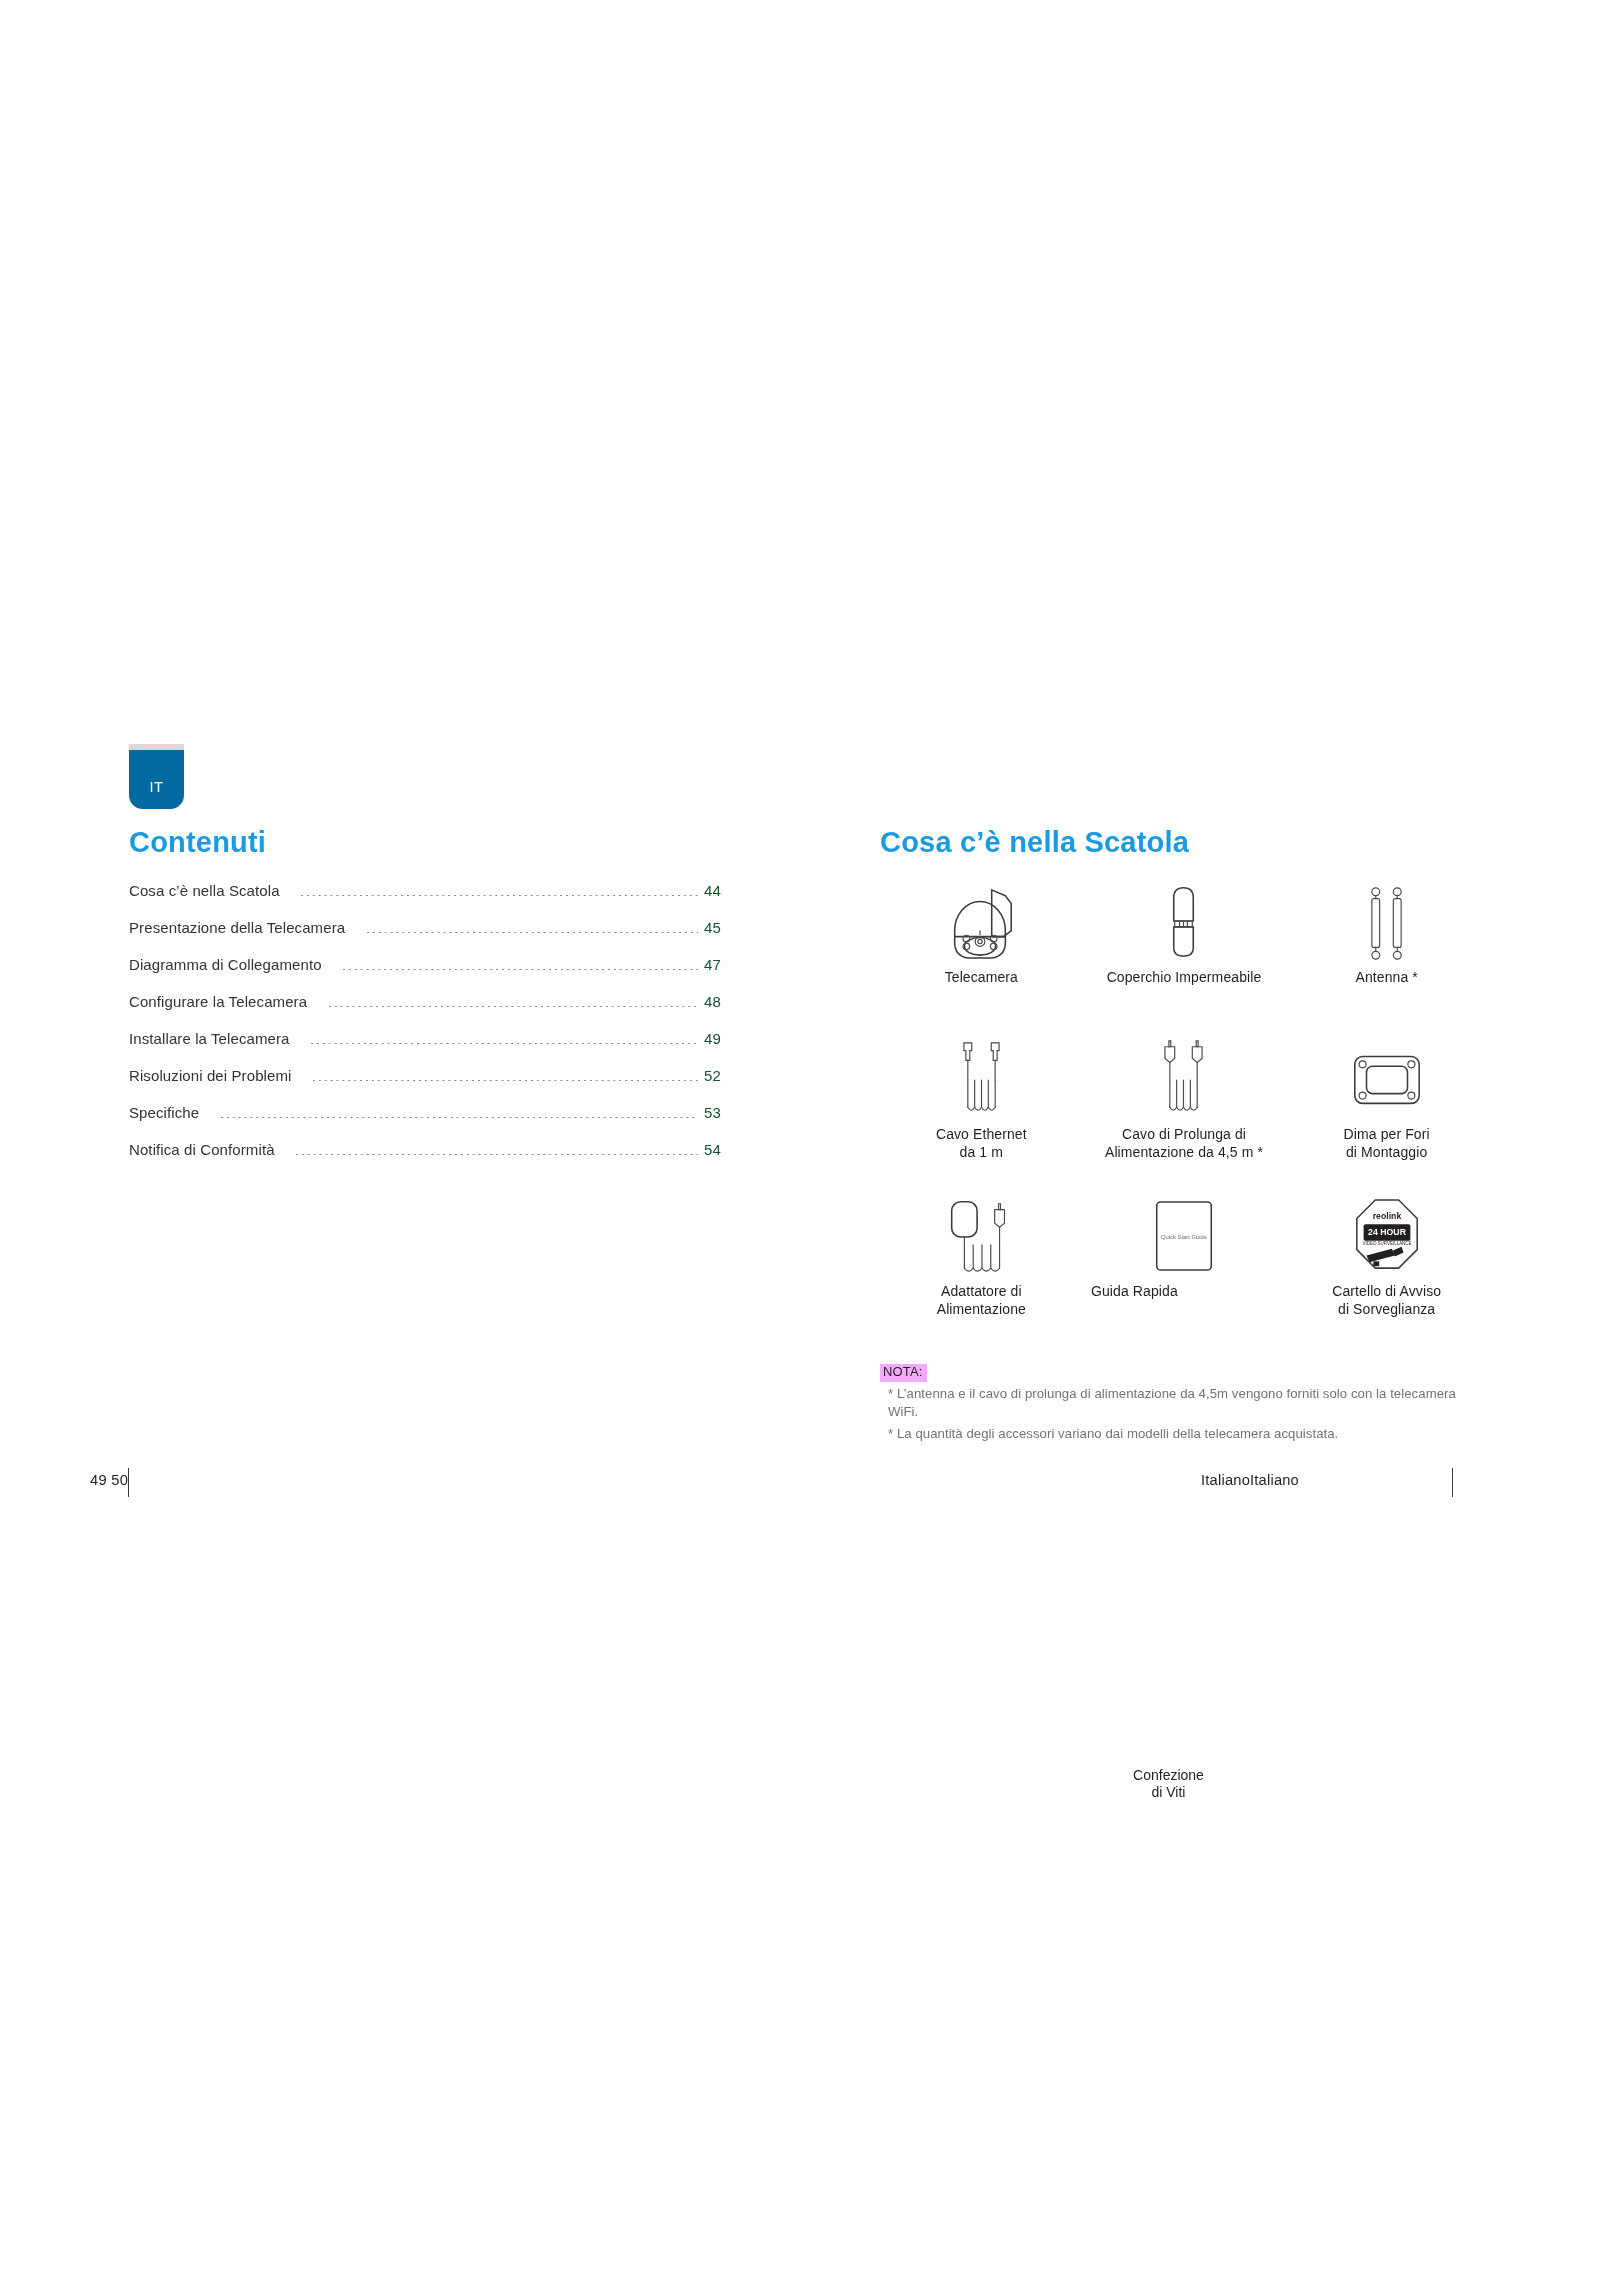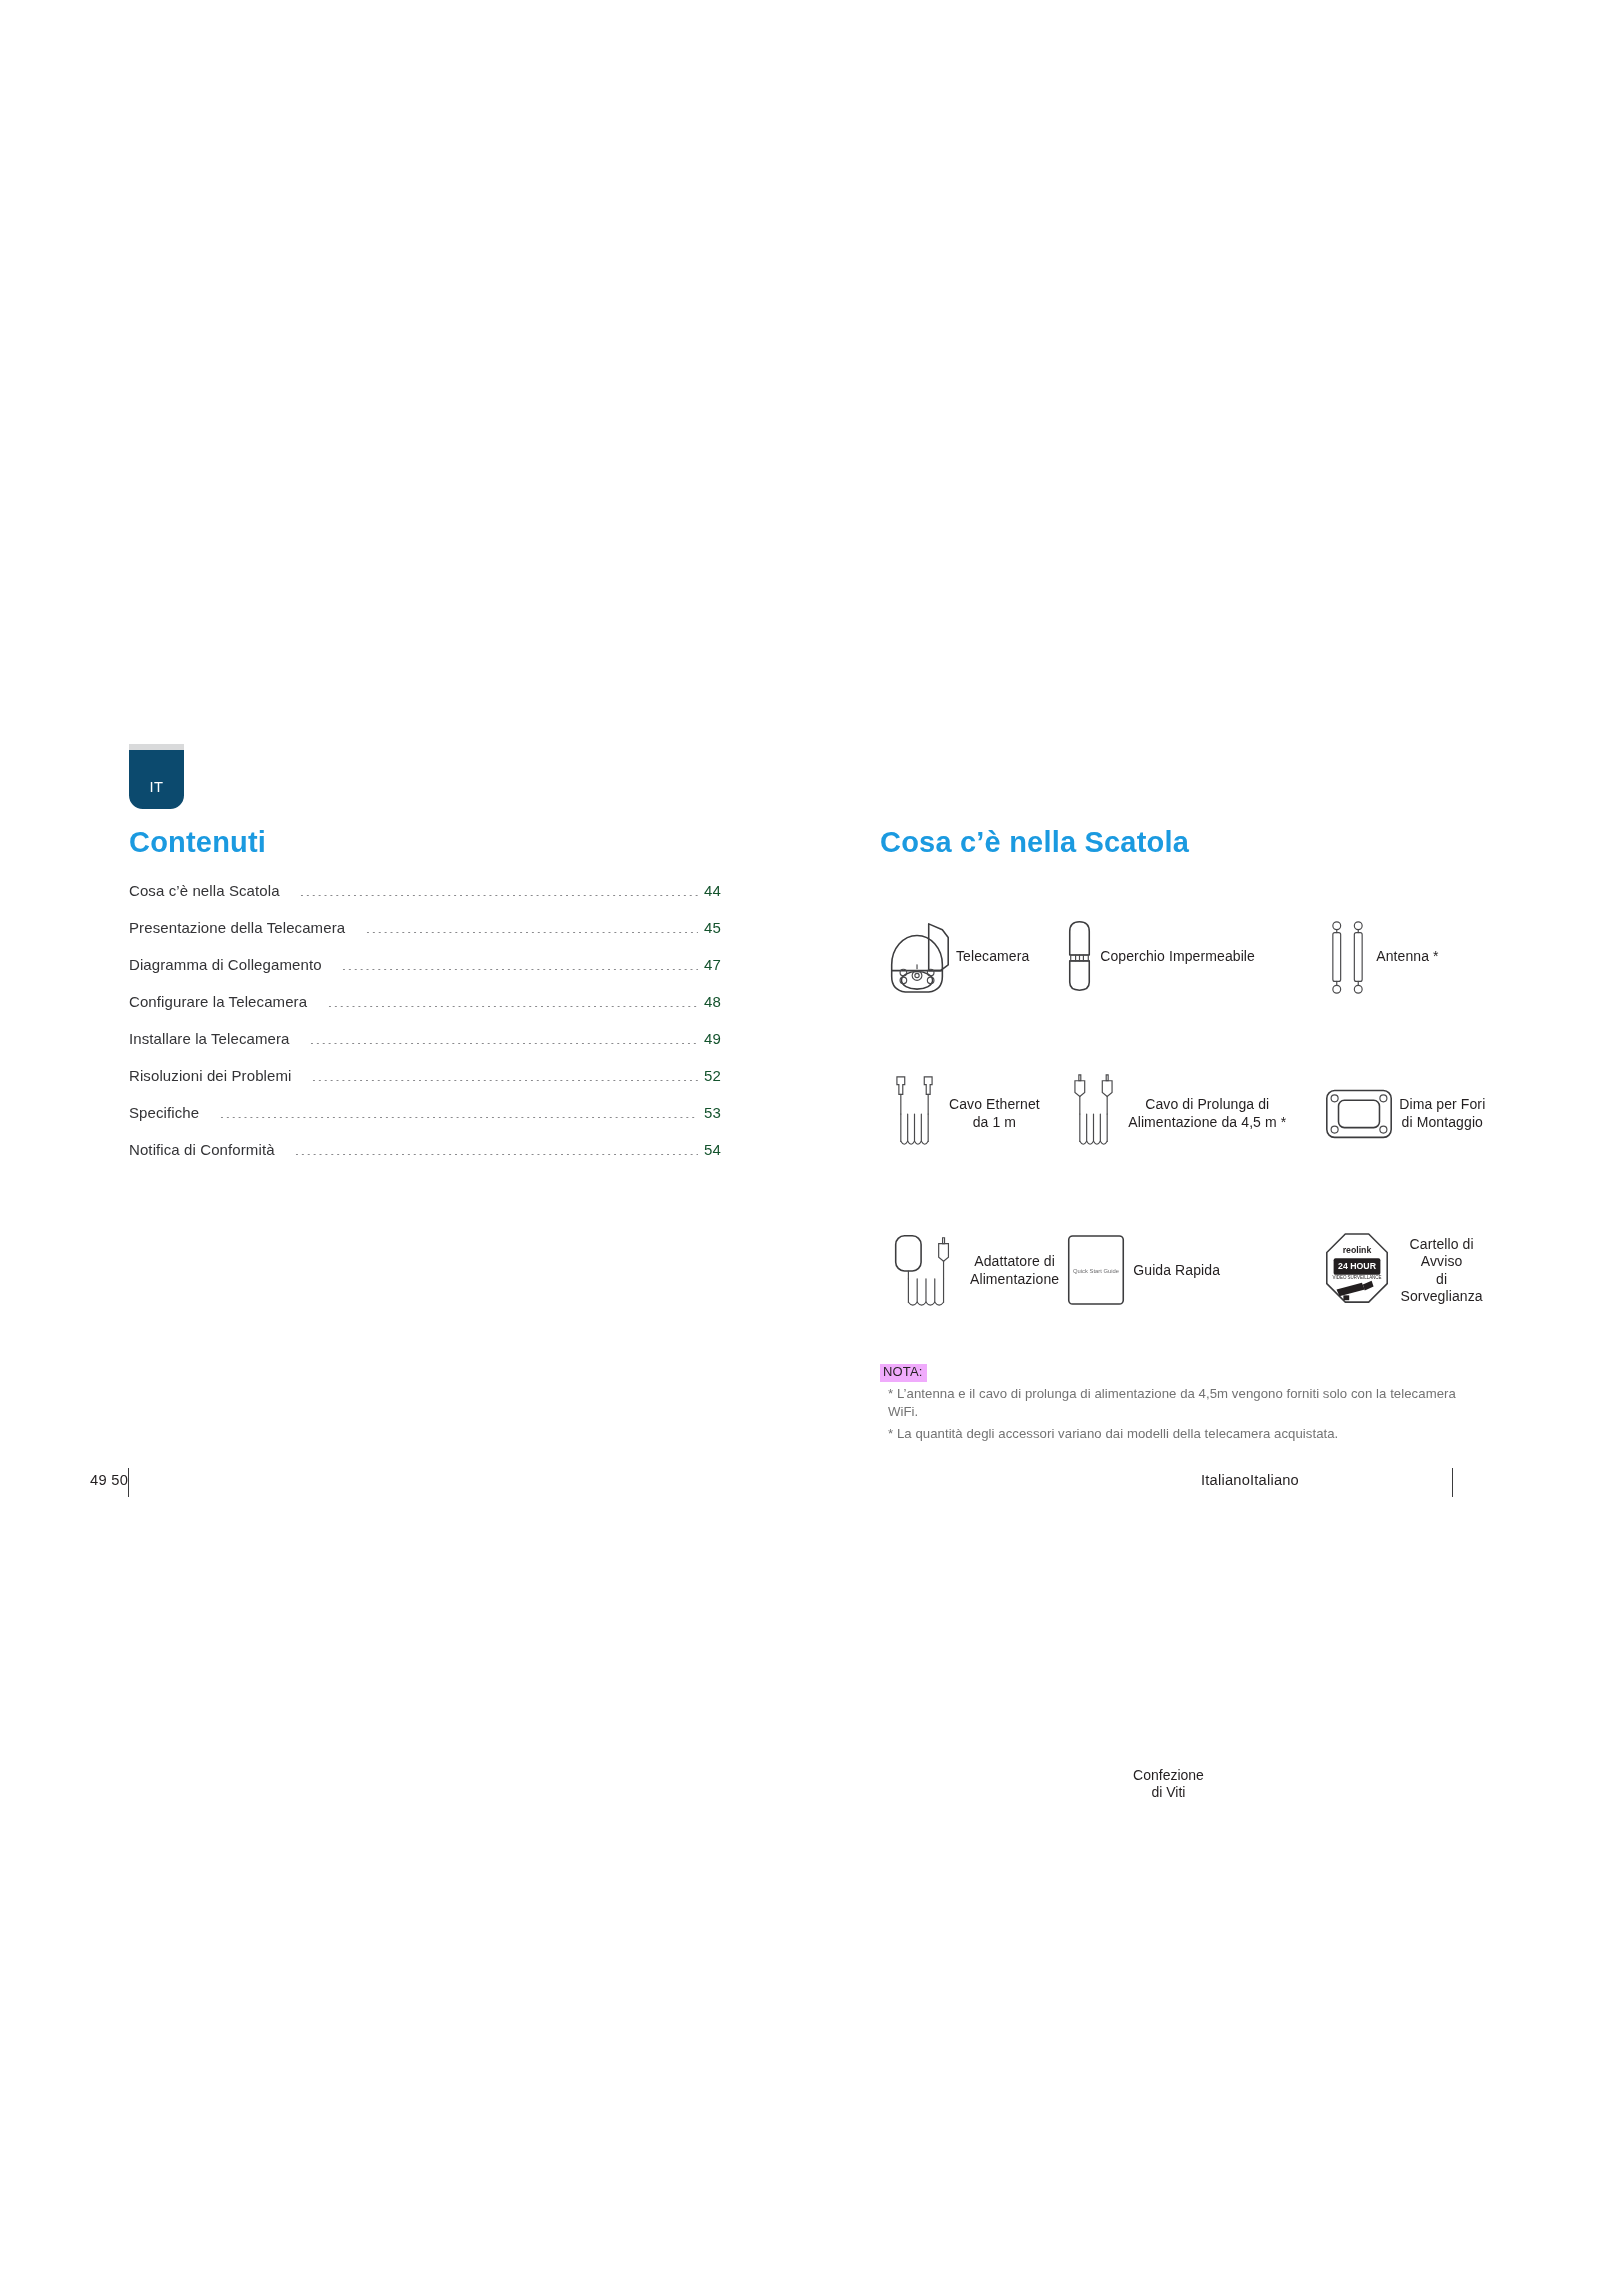--- a/index.html
+++ b/index.html
@@ -35,21 +35,21 @@
     height: 784px;
   }
 
   
   #lang-badge {
     position: absolute;
     left: 129px;
     top: 19.6px;
     width: 55px;
     height: 59px;
-    background: #0c4a6e;
+    background: #0369a1;
     border-radius: 0 0 13.7px 13.7px;
     color: #ffffff;
     font-size: 14.7px;
     line-height: 1;
     text-align: center;
   }
   #lang-badge .badge-text {
     position: absolute;
     left: 0;
     bottom: 13.7px;
@@ -126,21 +126,21 @@
     top: 147px;
     width: 608px;
     display: grid;
     grid-template-columns: repeat(3, 1fr);
     grid-auto-rows: 157px;
     row-gap: 0;
     column-gap: 0;
   }
   .box-item {
     display: flex;
-    flex-direction: row;
+    flex-direction: column;
     align-items: center;
     justify-content: flex-start;
   }
   .box-art {
     height: 90px;
     display: flex;
     align-items: center;
     justify-content: center;
   }
   .box-caption {

